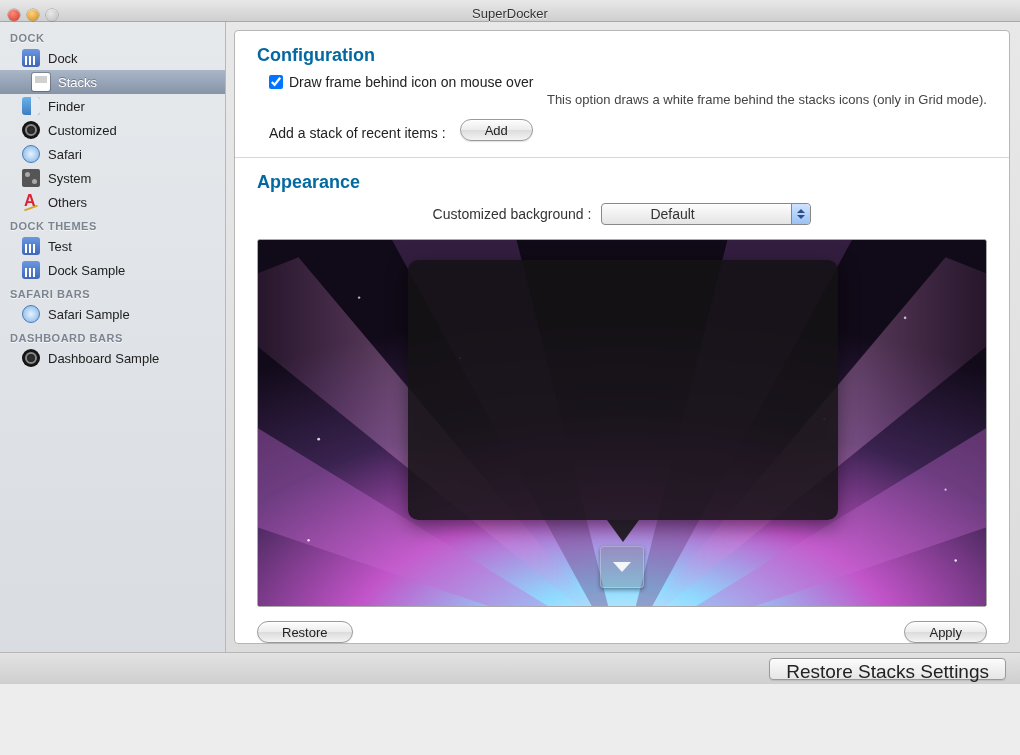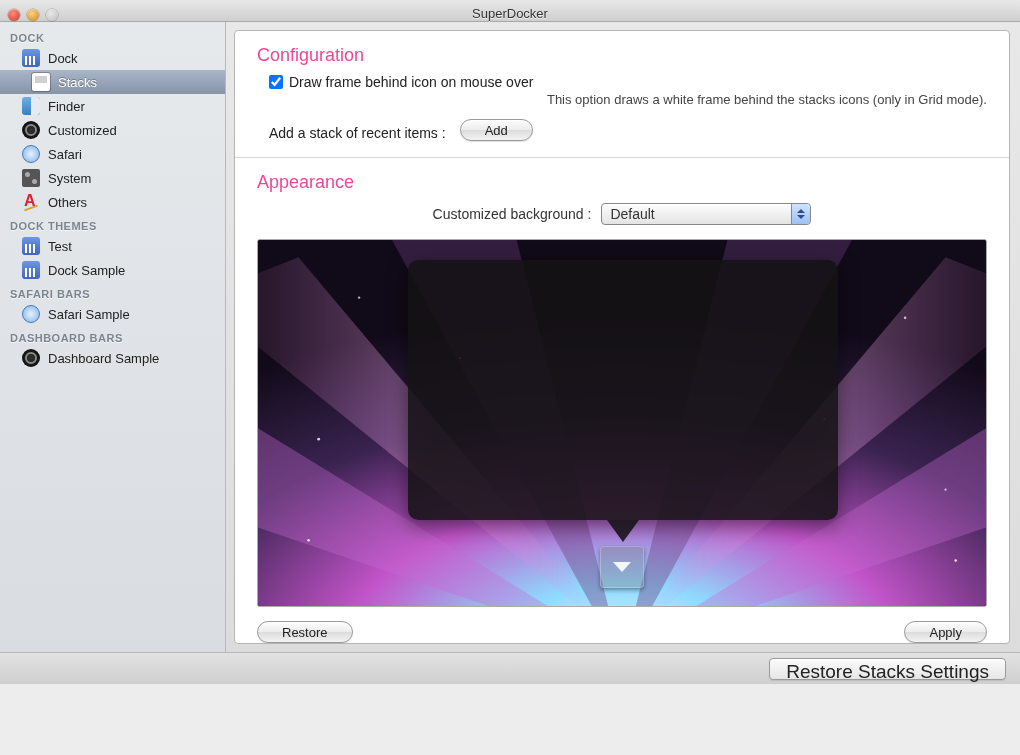--- a/index.html
+++ b/index.html
@@ -106,21 +106,21 @@
   .content-wrap { flex:1; padding: 8px 10px 8px 8px; }
   .content {
     background: #fff;
     border: 1px solid #b6b6b6;
     border-radius: 4px;
     height: 100%;
     padding: 14px 22px 18px;
     overflow: hidden;
     box-shadow: inset 0 1px 0 rgba(255,255,255,0.6);
   }
-  h2.section { font-size: 18px; font-weight: normal; margin-bottom: 8px; color:#ec4899;}
+  h2.section { font-size: 18px; font-weight: bold; margin-bottom: 8px; color:#0369a1;}
   .check-row { display:flex; align-items:center; gap:6px; margin:4px 0 2px 12px; font-size:14px;}
   .check-desc { margin:0 0 12px 35px; color:#444; font-size:13px;text-align:right;}
   .add-row { display:flex; align-items:flex-end; gap:14px; margin:2px 0 16px 12px; font-size:14px;}
 
   .aqua-btn {
     background: linear-gradient(#fdfdfd,#ececec 49%,#dcdcdc 51%,#f3f3f3);
     border: 1px solid #9a9a9a;
     border-radius: 11px;
     height: 22px;
     padding: 0 24px;
@@ -134,20 +134,21 @@
 
   .bg-row { display:flex; align-items:center; justify-content:center; gap:10px; margin:10px 0 14px; font-size:14px; color:#333;}
   .aqua-select {
     display:inline-flex; align-items:center;
     border:1px solid #888; border-radius:4px; height:22px;
     background:linear-gradient(#fdfdfd,#e4e4e4);
     box-shadow: inset 0 1px 0 #fff;
     min-width: 210px;
     position:relative;
     cursor:default;
+    padding-left:40px;
   }
   .aqua-select .sel-text { padding:0 8px; flex:1; }
   .aqua-select .stepper {
     width:19px; height:100%;
     background:linear-gradient(#cfe3ff,#9cc1f2);
     border-left:1px solid #888;
     border-top-right-radius:4px;border-bottom-right-radius:4px;
     display:flex; flex-direction:column; align-items:center; justify-content:center;
   }
   .stepper .caret{width:0;height:0;border-left:4px solid transparent;border-right:4px solid transparent;}

